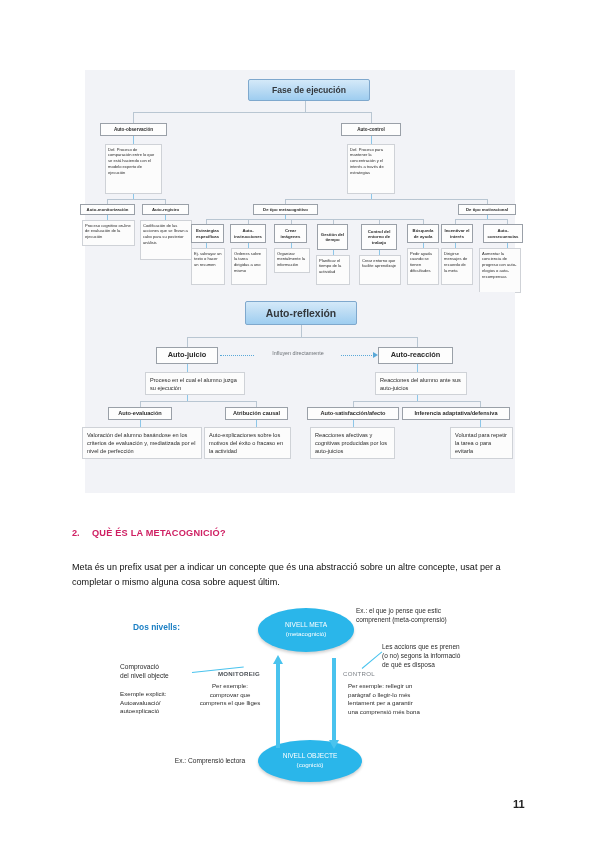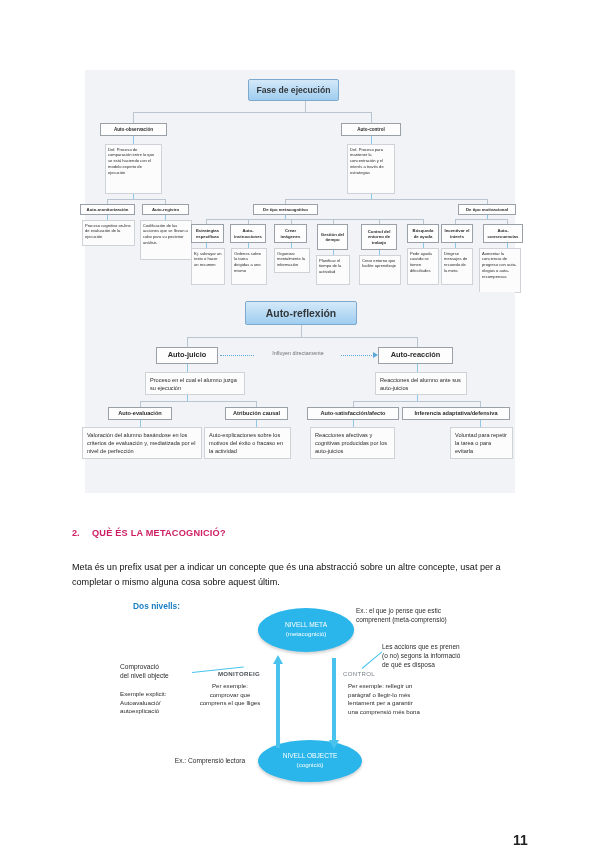--- a/index.html
+++ b/index.html
@@ -34,30 +34,30 @@
       color:#ffffff;font-size:6.6px;line-height:1.35;text-align:center;
       box-shadow:0 2px 3px rgba(0,0,0,.18);}
   .ellipse .sub{font-size:6.2px;}
   .lbl{position:absolute;font-size:6.2px;line-height:1.4;color:#2b2b2b;}
   .lbl.blue{color:#1b7fc4;font-weight:bold;font-size:8.4px;}
   .lbl.gray{color:#7a7f85;font-size:6.1px;letter-spacing:.3px;}
   .lbl.c{text-align:center;}
   .bararrow{position:absolute;background:#49c3ee;width:4px;}
   .bararrow .head{position:absolute;left:-3px;width:0;height:0;border-left:5px solid transparent;border-right:5px solid transparent;}
   .thinline{position:absolute;background:#49c3ee;height:1px;}
-  .pageno{position:absolute;font-size:14px;color:#222;font-weight:bold;margin-top:34px;}
+  .pageno{position:absolute;font-size:11px;color:#222;font-weight:bold;}
 </style>
 </head>
 <body>
 
 <div class="page">
 
   <div class="diagram" style="left:85px;top:70px;width:430px;height:226px;">
 
-    <div class="title-box" style="left:163px;top:9px;width:91px;height:22px;font-size:8.6px;">Fase de ejecución</div>
+    <div class="title-box" style="left:163px;top:9px;width:122px;height:22px;font-size:8.6px;">Fase de ejecución</div>
 
     <div class="ln v" style="left:220px;top:31px;height:11px;"></div>
     <div class="ln h" style="left:48px;top:42px;width:238px;"></div>
     <div class="ln v" style="left:48px;top:42px;height:11px;"></div>
     <div class="ln v" style="left:286px;top:42px;height:11px;"></div>
 
     <div class="node hdr" style="left:15px;top:53px;width:67px;height:13px;">Auto-observación</div>
     <div class="node hdr" style="left:256px;top:53px;width:60px;height:13px;">Auto-control</div>
 
     <div class="ln v blue" style="left:48px;top:66px;height:8px;"></div>
@@ -183,21 +183,21 @@
     <div class="node leaf" style="left:225px;top:135px;width:85px;height:32px;font-size:5.6px;padding:3px 4px;">Reacciones afectivas y cognitivas producidas por los auto-juicios</div>
     <div class="node leaf" style="left:365px;top:135px;width:63px;height:32px;font-size:5.6px;padding:3px 4px;">Voluntad para repetir la tarea o para evitarla</div>
   </div>
 
   <div class="sec-num" style="left:72px;top:528px;">2.</div>
   <div class="sec-head" style="left:92px;top:528px;">QUÈ ÉS LA METACOGNICIÓ?</div>
   <div class="para" style="left:72px;top:560px;width:456px;">Meta és un prefix usat per a indicar un concepte que és una abstracció sobre un altre concepte, usat per a completar o mismo alguna cosa sobre aquest últim.</div>
 
   <div class="fig3" style="left:110px;top:598px;width:420px;height:185px;">
 
-    <div class="lbl blue" style="left:23px;top:3px;">Dos nivells:</div>
+    <div class="lbl blue" style="left:23px;top:24px;">Dos nivells:</div>
 
     <div class="ellipse" style="left:148px;top:10px;width:96px;height:44px;">
       <span>NIVELL META</span>
       <span class="sub">(metacognició)</span>
     </div>
 
     <div class="ellipse" style="left:148px;top:142px;width:104px;height:42px;">
       <span>NIVELL OBJECTE</span>
       <span class="sub">(cognició)</span>
     </div>

